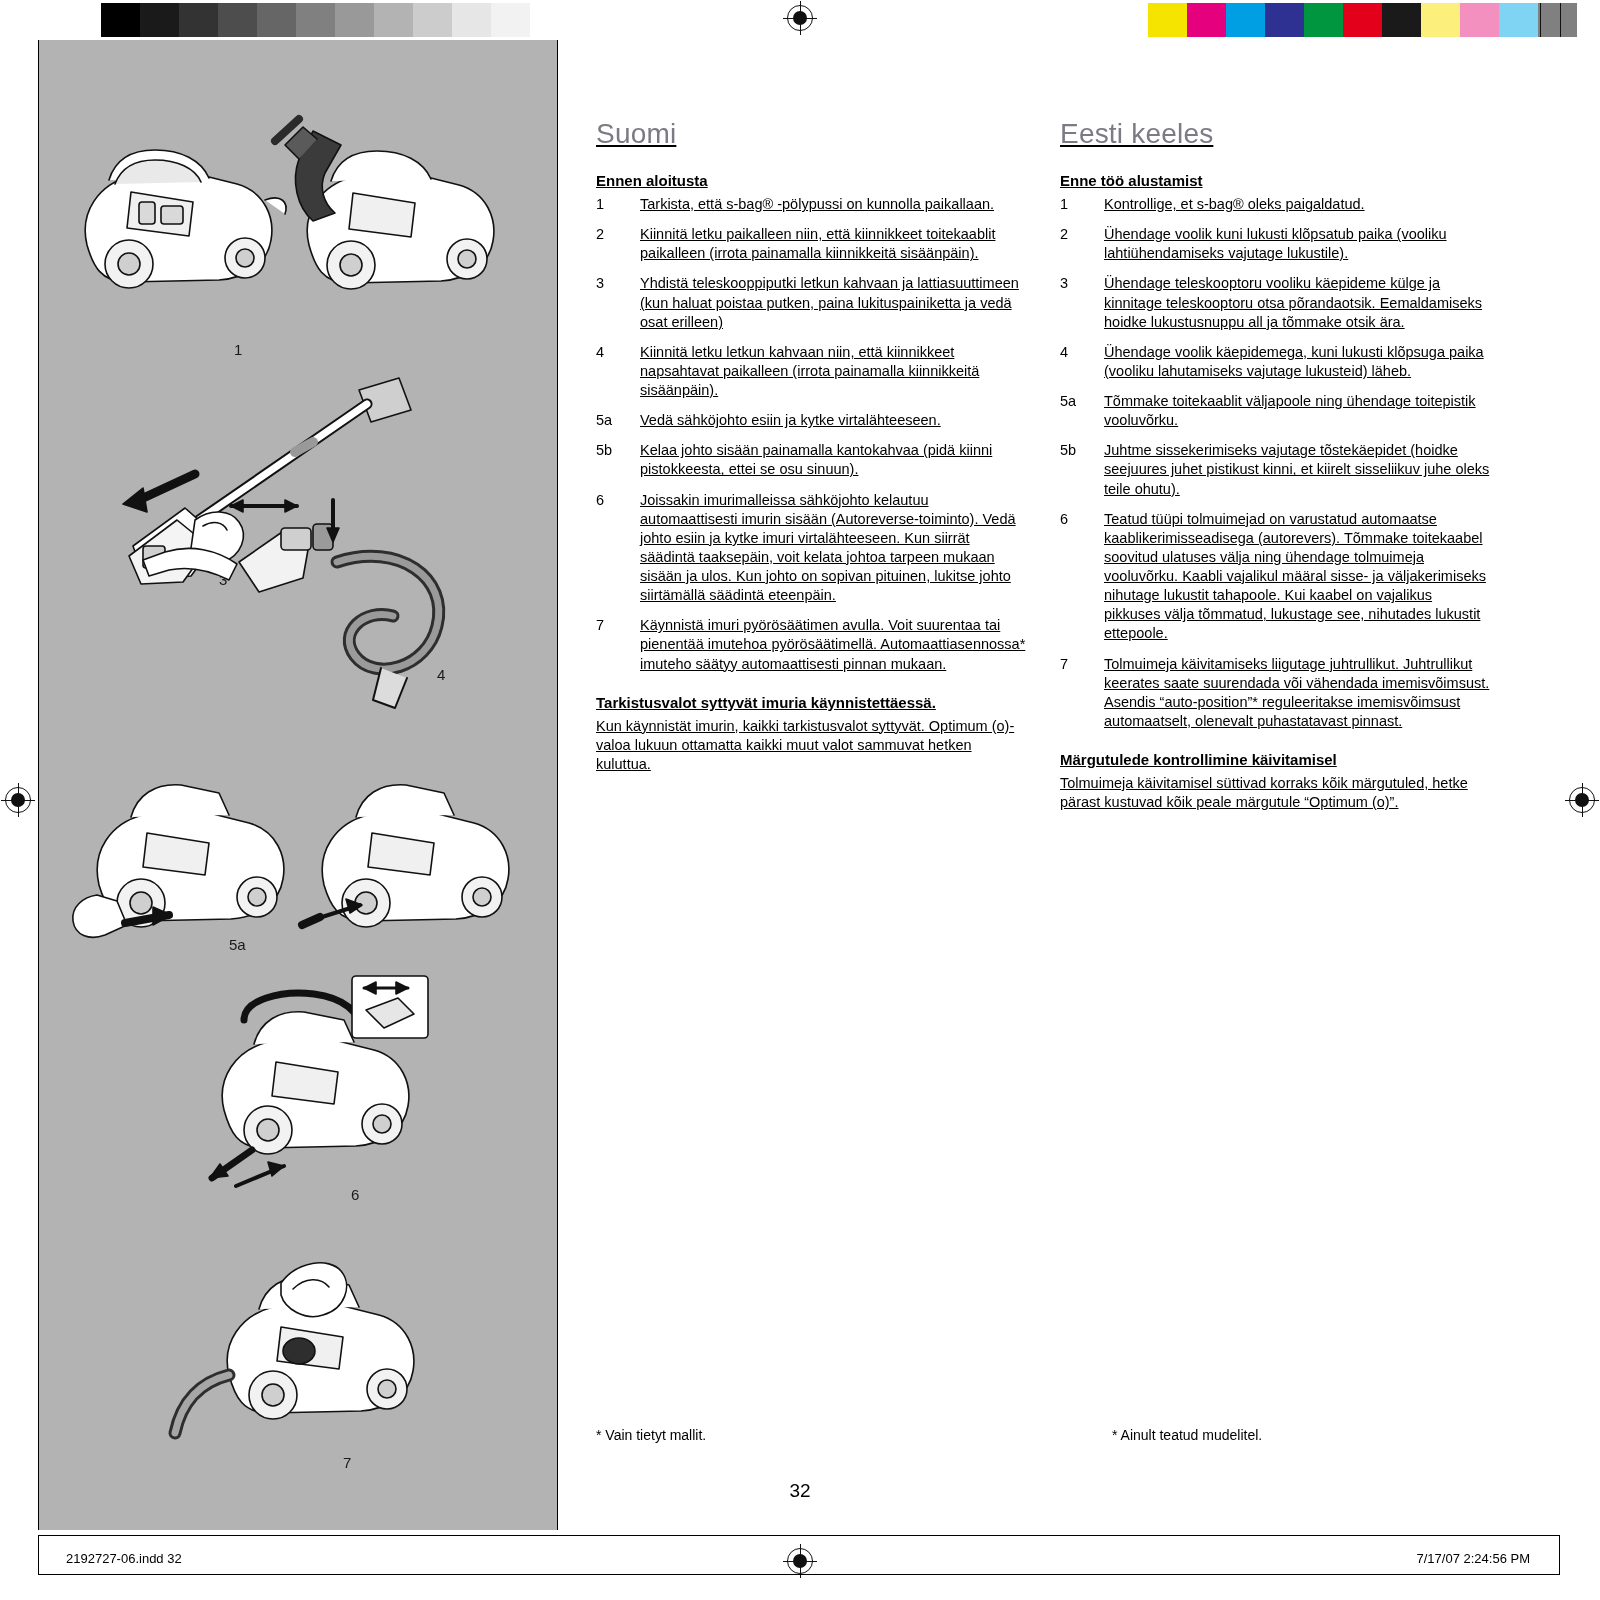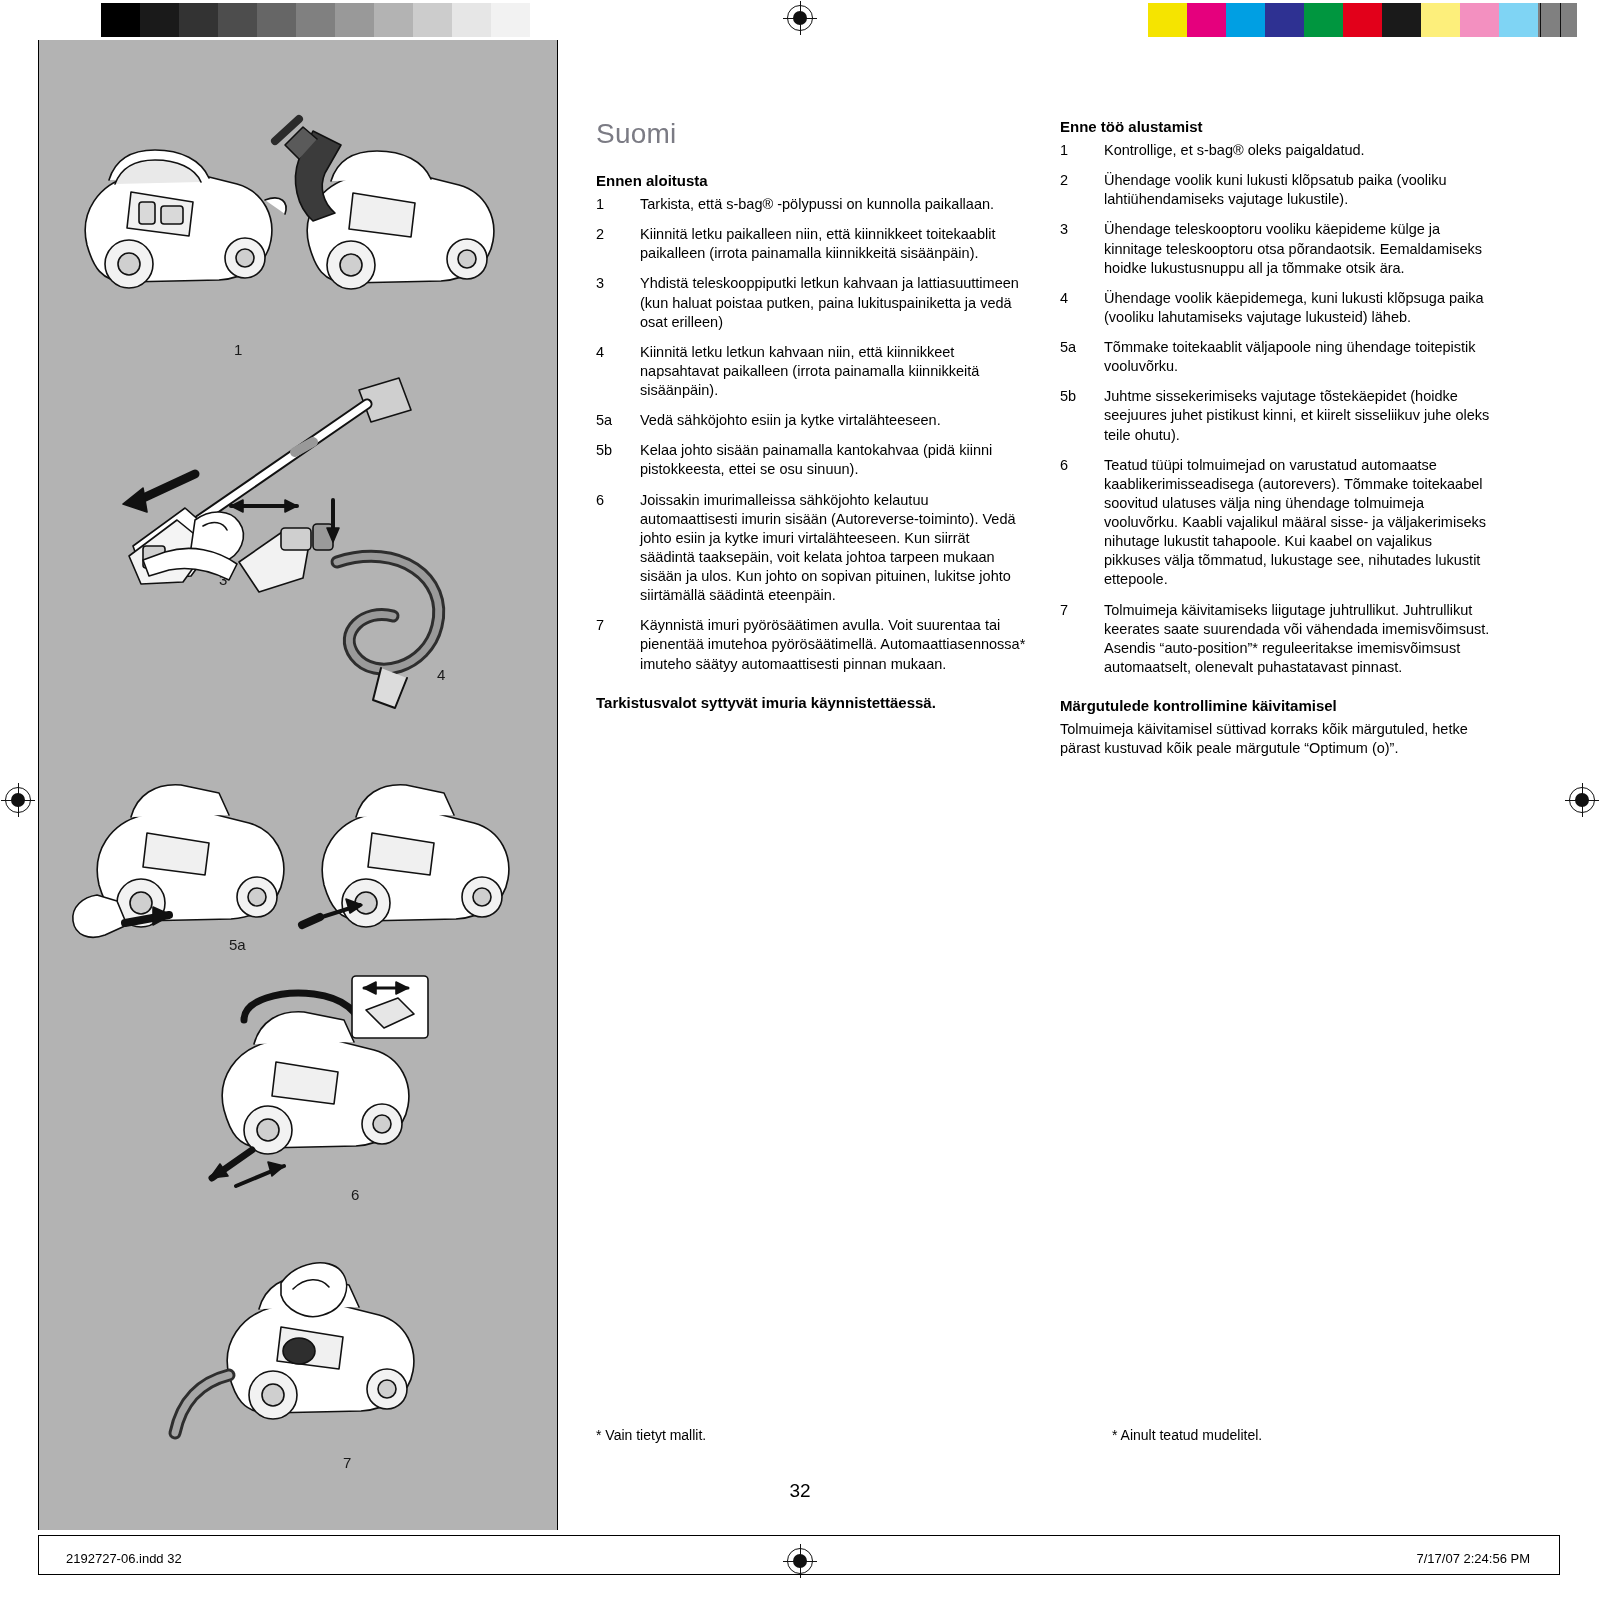--- a/index.html
+++ b/index.html
@@ -82,20 +82,21 @@
     border-left: 1px solid #000;
     border-right: 1px solid #000;
     box-sizing: border-box;
   }
 
   
   .col {
     position: absolute;
     top: 118px;
     width: 430px;
+    text-decoration: underline;
   }
   .col-fi { left: 596px; }
   .col-et { left: 1060px; }
 
   .lang-title {
     font-size: 28px;
     color: #7b7b84;
     font-weight: normal;
     margin: 0 0 22px 0;
     letter-spacing: 0.2px;
@@ -374,23 +375,25 @@
     <li><span class="num">2</span><span>Kiinnitä letku paikalleen niin, että kiinnikkeet toitekaablit paikalleen (irrota painamalla kiinnikkeitä sisäänpäin).</span></li>
     <li><span class="num">3</span><span>Yhdistä teleskooppiputki letkun kahvaan ja lattiasuuttimeen (kun haluat poistaa putken, paina lukituspainiketta ja vedä osat erilleen)</span></li>
     <li><span class="num">4</span><span>Kiinnitä letku letkun kahvaan niin, että kiinnikkeet napsahtavat paikalleen (irrota painamalla kiinnikkeitä sisäänpäin).</span></li>
     <li><span class="num">5a</span><span>Vedä sähköjohto esiin ja kytke virtalähteeseen.</span></li>
     <li><span class="num">5b</span><span>Kelaa johto sisään painamalla kantokahvaa (pidä kiinni pistokkeesta, ettei se osu sinuun).</span></li>
     <li><span class="num">6</span><span>Joissakin imurimalleissa sähköjohto kelautuu automaattisesti imurin sisään (Autoreverse-toiminto). Vedä johto esiin ja kytke imuri virtalähteeseen. Kun siirrät säädintä taaksepäin, voit kelata johtoa tarpeen mukaan sisään ja ulos. Kun johto on sopivan pituinen, lukitse johto siirtämällä säädintä eteenpäin.</span></li>
     <li><span class="num">7</span><span>Käynnistä imuri pyörösäätimen avulla. Voit suurentaa tai pienentää imutehoa pyörösäätimellä. Automaattiasennossa* imuteho säätyy automaattisesti pinnan mukaan.</span></li>
   </ol>
 
   <h2 class="sec-head spaced">Tarkistusvalot syttyvät imuria käynnistettäessä.</h2>
+  <p class="para">Kun käynnistät imurin, kaikki tarkistusvalot syttyvät. Optimum (o)-valoa lukuun ottamatta kaikki muut valot sammuvat hetken kuluttua.</p>
 </div>
 
 <div class="col col-et">
+  <h1 class="lang-title">Eesti keeles</h1>
 
   <h2 class="sec-head">Enne töö alustamist</h2>
   <ol class="steps">
     <li><span class="num">1</span><span>Kontrollige, et s-bag® oleks paigaldatud.</span></li>
     <li><span class="num">2</span><span>Ühendage voolik kuni lukusti klõpsatub paika (vooliku lahtiühendamiseks vajutage lukustile).</span></li>
     <li><span class="num">3</span><span>Ühendage teleskooptoru vooliku käepideme külge ja kinnitage teleskooptoru otsa põrandaotsik. Eemaldamiseks hoidke lukustusnuppu all ja tõmmake otsik ära.</span></li>
     <li><span class="num">4</span><span>Ühendage voolik käepidemega, kuni lukusti klõpsuga paika (vooliku lahutamiseks vajutage lukusteid) läheb.</span></li>
     <li><span class="num">5a</span><span>Tõmmake toitekaablit väljapoole ning ühendage toitepistik vooluvõrku.</span></li>
     <li><span class="num">5b</span><span>Juhtme sissekerimiseks vajutage tõstekäepidet (hoidke seejuures juhet pistikust kinni, et kiirelt sisseliikuv juhe oleks teile ohutu).</span></li>
     <li><span class="num">6</span><span>Teatud tüüpi tolmuimejad on varustatud automaatse kaablikerimisseadisega (autorevers). Tõmmake toitekaabel soovitud ulatuses välja ning ühendage tolmuimeja vooluvõrku. Kaabli vajalikul määral sisse- ja väljakerimiseks nihutage lukustit tahapoole. Kui kaabel on vajalikus pikkuses välja tõmmatud, lukustage see, nihutades lukustit ettepoole.</span></li>

